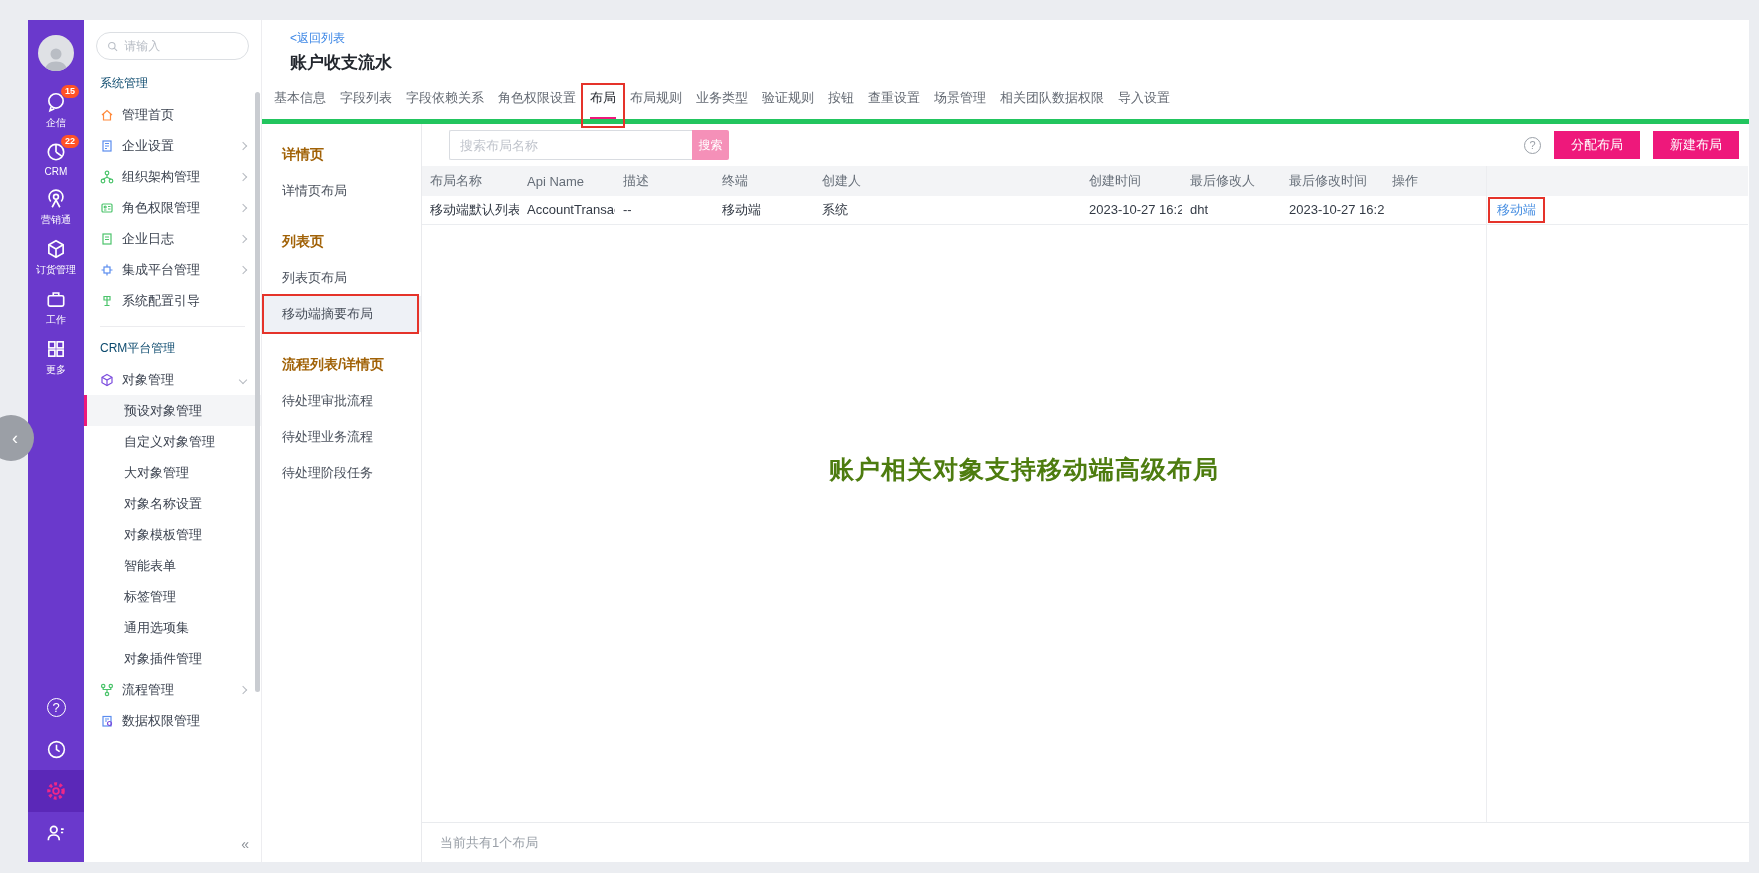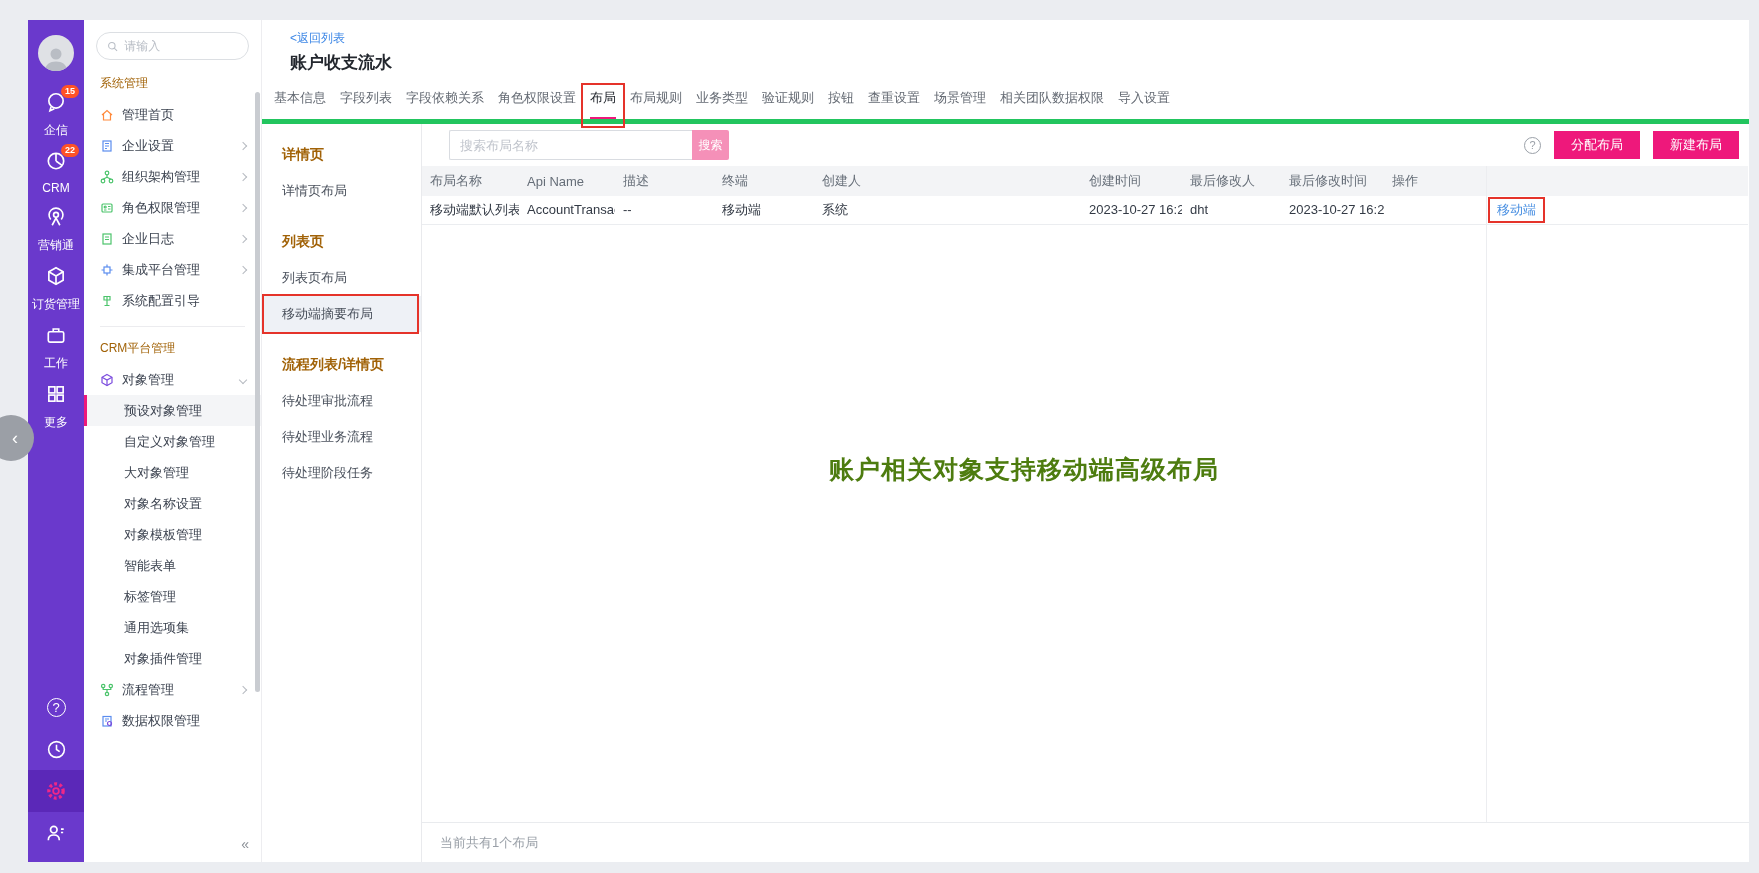--- a/index.html
+++ b/index.html
@@ -6,32 +6,32 @@
   html,body{width:1759px;height:873px}
   body{background:#ebedf1;font-family:"Liberation Sans","DejaVu Sans",sans-serif;position:relative;overflow:hidden}
   .app{position:absolute;left:28px;top:20px;width:1721px;height:842px;background:#fff;display:flex;overflow:hidden}
 
   
   .rail{width:56px;background:#6a39cc;display:flex;flex-direction:column;align-items:center;flex-shrink:0}
   .avatar{width:36px;height:36px;border-radius:50%;background:#dfe1e5;margin:15px 0 14px;display:flex;align-items:flex-end;justify-content:center;overflow:hidden;cursor:pointer}
   .rail-item{width:100%;display:flex;flex-direction:column;align-items:center;padding:6px 0 5px;cursor:pointer;position:relative}
   .iconwrap{position:relative;width:22px;height:22px;display:flex;align-items:center;justify-content:center}
   .badge{position:absolute;top:-6px;right:-12px;background:#ff5226;color:#fff;font-size:9px;line-height:1;padding:2px 4px;border-radius:8px;font-weight:700}
-  .rlabel{color:#fff;font-size:12px;margin-top:9px;white-space:nowrap}
+  .rlabel{color:#fff;font-size:10px;margin-top:3px;white-space:nowrap}
   .rail-spacer{flex:1}
   .rail-bottom{width:100%;height:42px;display:flex;align-items:center;justify-content:center;cursor:pointer}
   .rail-bottom.active{background:#5b28b8}
   .qmark-rail{width:19px;height:19px;border:1.5px solid #fff;border-radius:50%;color:#fff;font-size:13px;display:flex;align-items:center;justify-content:center}
 
   
   .nav{width:178px;flex-shrink:0;position:relative;border-right:1px solid #ededf0;background:#fff}
   .nav-search{margin:12px 12px 2px;height:28px;border:1px solid #dcdfe3;border-radius:15px;display:flex;align-items:center;padding:0 10px;gap:6px}
   .nav-search input{border:none;outline:none;width:100%;font-size:12px;color:#333;background:transparent}
   .nav-search input::placeholder{color:#b9bec6}
-  .nav-section-title{font-size:12px;color:#a16207;padding:13px 16px 7px}
+  .nav-section-title{font-size:12px;color:#0c4a6e;padding:13px 16px 7px}
   .nav-item{display:flex;align-items:center;gap:8px;padding:0 15px 0 16px;height:31px;font-size:13px;color:#3c4350;cursor:pointer}
   .nav-item .grow{flex:1}
   .ni{width:14px;height:14px;flex-shrink:0;display:flex}
   .chev{width:6px;height:6px;border-right:1.3px solid #b6bac1;border-bottom:1.3px solid #b6bac1;transform:rotate(-45deg);flex-shrink:0}
   .chev.down{transform:rotate(45deg)}
   .nav-divider{border-top:1px solid #ececef;margin:10px 16px 0}
   .nav-child{padding-left:40px;height:31px;display:flex;align-items:center;font-size:13px;color:#3c4350;cursor:pointer;position:relative}
   .nav-child.active{background:#f4f5f7}
   .nav-child.active::before{content:"";position:absolute;left:0;top:0;bottom:0;width:3px;background:#ee187b}
   .nav-collapse{position:absolute;right:12px;bottom:10px;color:#8a8f96;font-size:14px;cursor:pointer}

